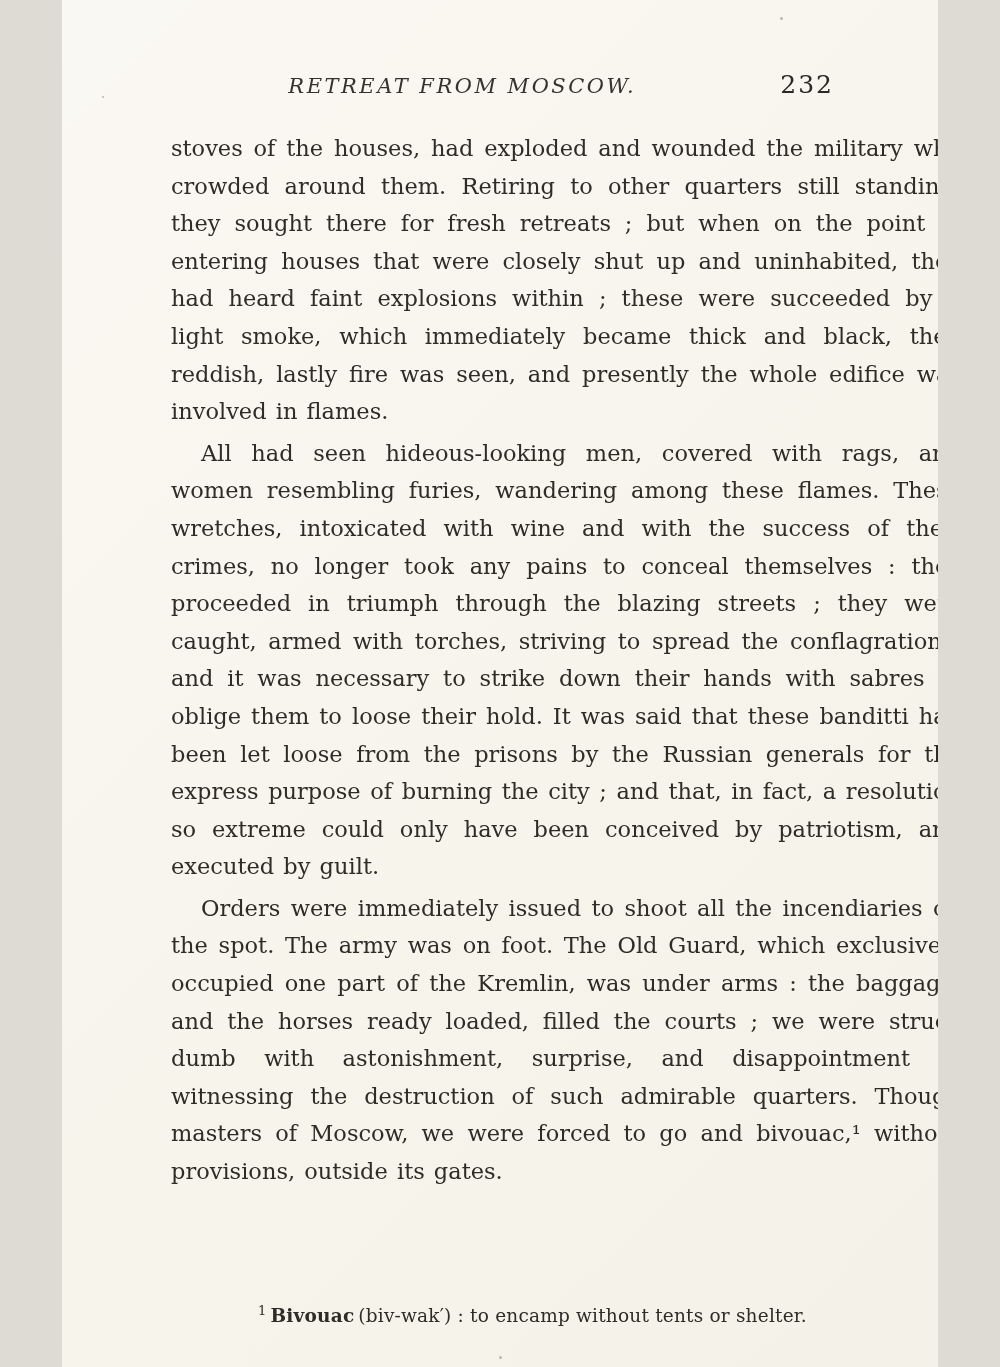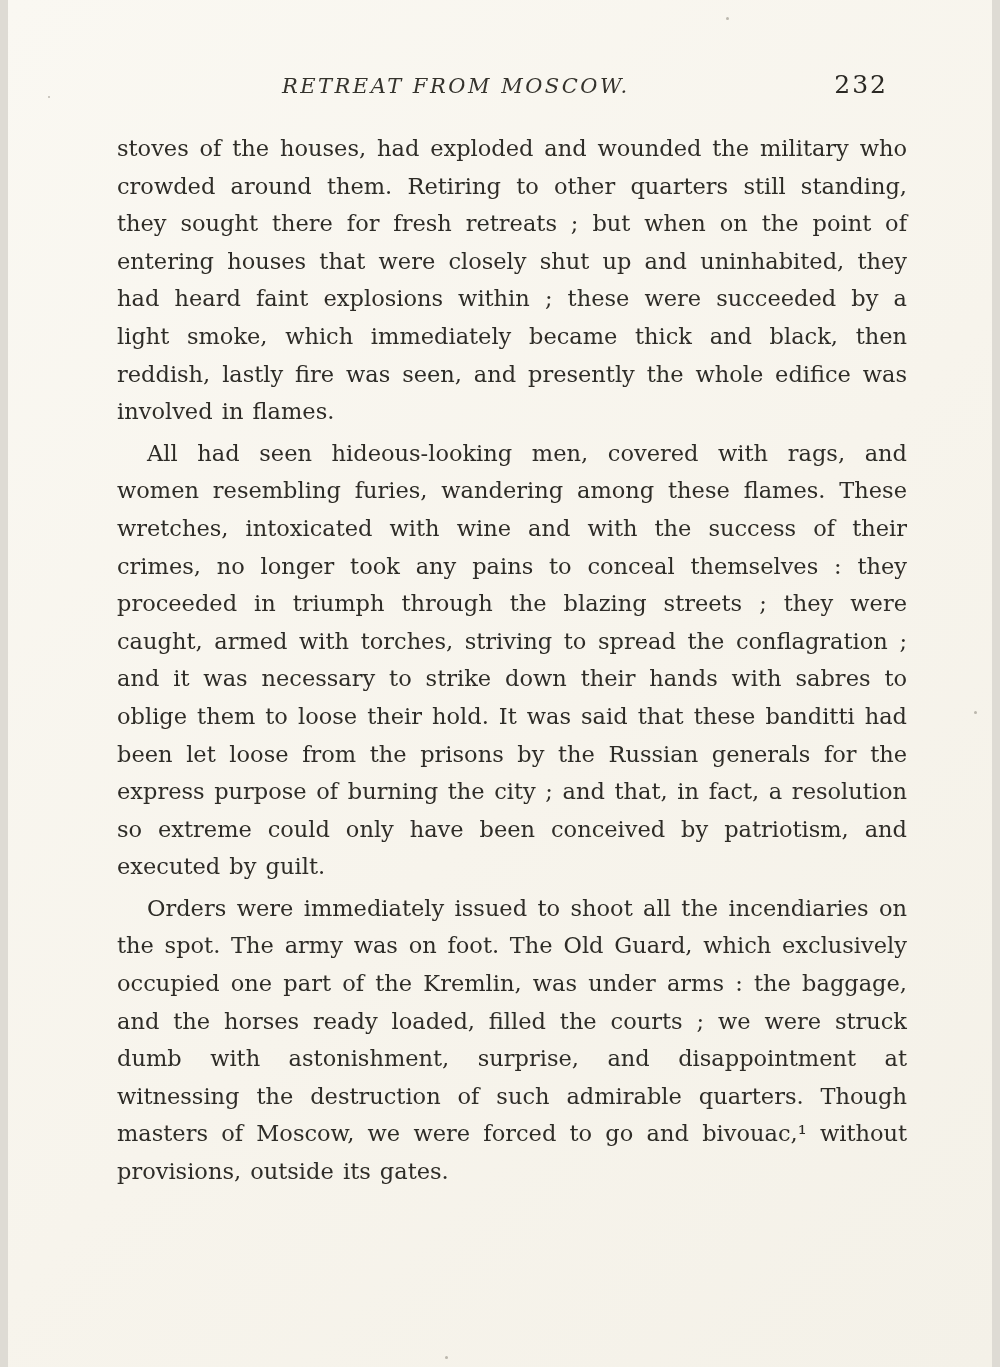--- a/index.html
+++ b/index.html
@@ -2,21 +2,21 @@
 <html><head>
 <meta charset="utf-8">
 <style>
   html, body {
     margin: 0;
     padding: 0;
     background: #dedbd4;
   }
   .page {
     position: relative;
-    width: 984px;
+    width: 876px;
     height: 1367px;
     margin: 0 auto;
     background: linear-gradient(135deg, #faf8f2 0%, #f7f4ec 55%, #f4f1e8 100%);
     font-family: "DejaVu Serif", "Liberation Serif", serif;
     color: #2e2c27;
     overflow: hidden;
     box-sizing: border-box;
   }
   .page-header {
     position: absolute;
@@ -98,19 +98,22 @@
     <span class="running-title">RETREAT FROM MOSCOW.</span>
     <span class="page-number">232</span>
   </div>
 
   <div class="body-text">
     <p class="para no-indent">stoves of the houses, had exploded and wounded the military who crowded around them.  Retiring to other quarters still standing, they sought there for fresh retreats ; but when on the point of entering houses that were closely shut up and uninhabited, they had heard faint explosions within ; these were succeeded by a light smoke, which immediately became thick and black, then reddish, lastly fire was seen, and presently the whole edifice was involved in flames.</p>
     <p class="para">All had seen hideous-looking men, covered with rags, and women resembling furies, wandering among these flames.  These wretches, intoxicated with wine and with the success of their crimes, no longer took any pains to conceal themselves : they proceeded in triumph through the blazing streets ; they were caught, armed with torches, striving to spread the conflagration ; and it was necessary to strike down their hands with sabres to oblige them to loose their hold.   It was said that these banditti had been let loose from the prisons by the Russian generals for the express purpose of burning the city ; and that, in fact, a resolution so extreme could only have been conceived by patriotism, and executed by guilt.</p>
     <p class="para">Orders were immediately issued to shoot all the incendiaries on the spot.  The army was on foot.  The Old Guard, which exclusively occupied one part of the Kremlin, was under arms : the baggage, and the horses ready loaded, filled the courts ; we were struck dumb with astonishment, surprise, and disappointment at witnessing the destruction of such admirable quarters.  Though masters of Moscow, we were forced to go and bivouac,¹ without provisions, outside its gates.</p>
   </div>
 
+  <div class="footnote">
+    <sup>1</sup><b>Bivouac</b><span>(biv-wak′) :  to encamp without tents or shelter.</span>
+  </div>
 
   <span class="speck speck-1"></span>
   <span class="speck speck-2"></span>
   <span class="speck speck-3"></span>
   <span class="speck speck-4"></span>
 
 </div>
 
 </body></html>

